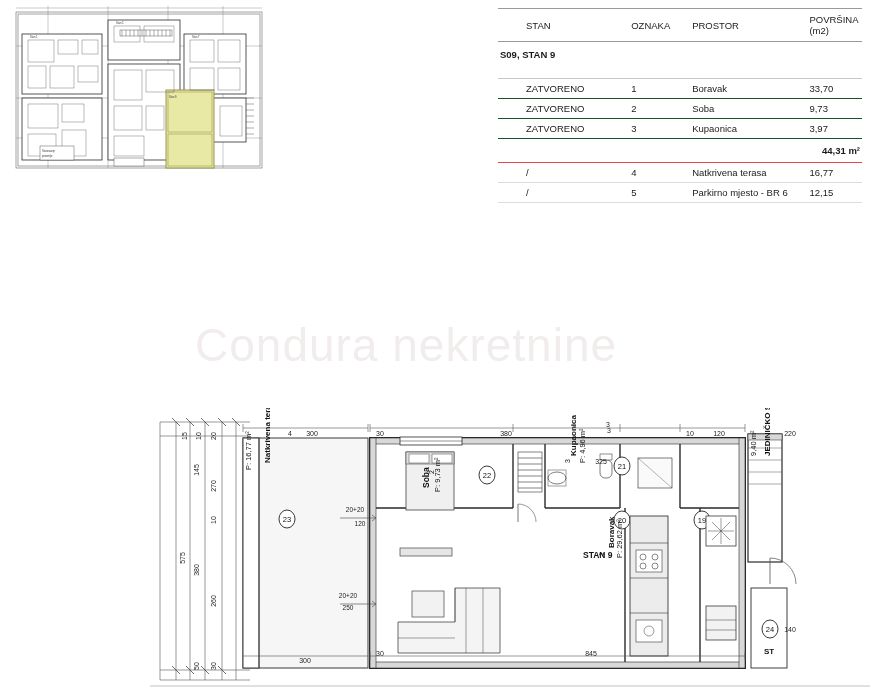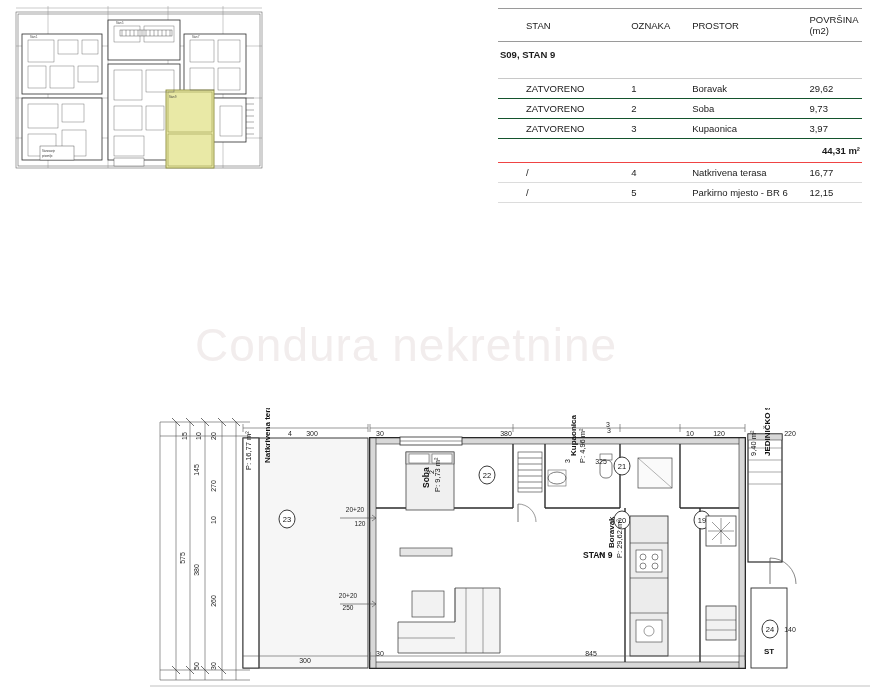--- a/index.html
+++ b/index.html
@@ -224,21 +224,21 @@
     </thead>
     <tbody>
       <tr class="row-group">
         <td colspan="4">S09, STAN 9</td>
       </tr>
 
       <tr class="row-item">
         <td class="it-label">ZATVORENO</td>
         <td class="col-ozn">1</td>
         <td>Boravak</td>
-        <td class="col-povr">29,62</td>
+        <td class="col-povr">33,70</td>
       </tr>
       <tr class="row-item">
         <td class="it-label">ZATVORENO</td>
         <td class="col-ozn">2</td>
         <td>Soba</td>
         <td class="col-povr">9,73</td>
       </tr>
       <tr class="row-item">
         <td class="it-label">ZATVORENO</td>
         <td class="col-ozn">3</td>

